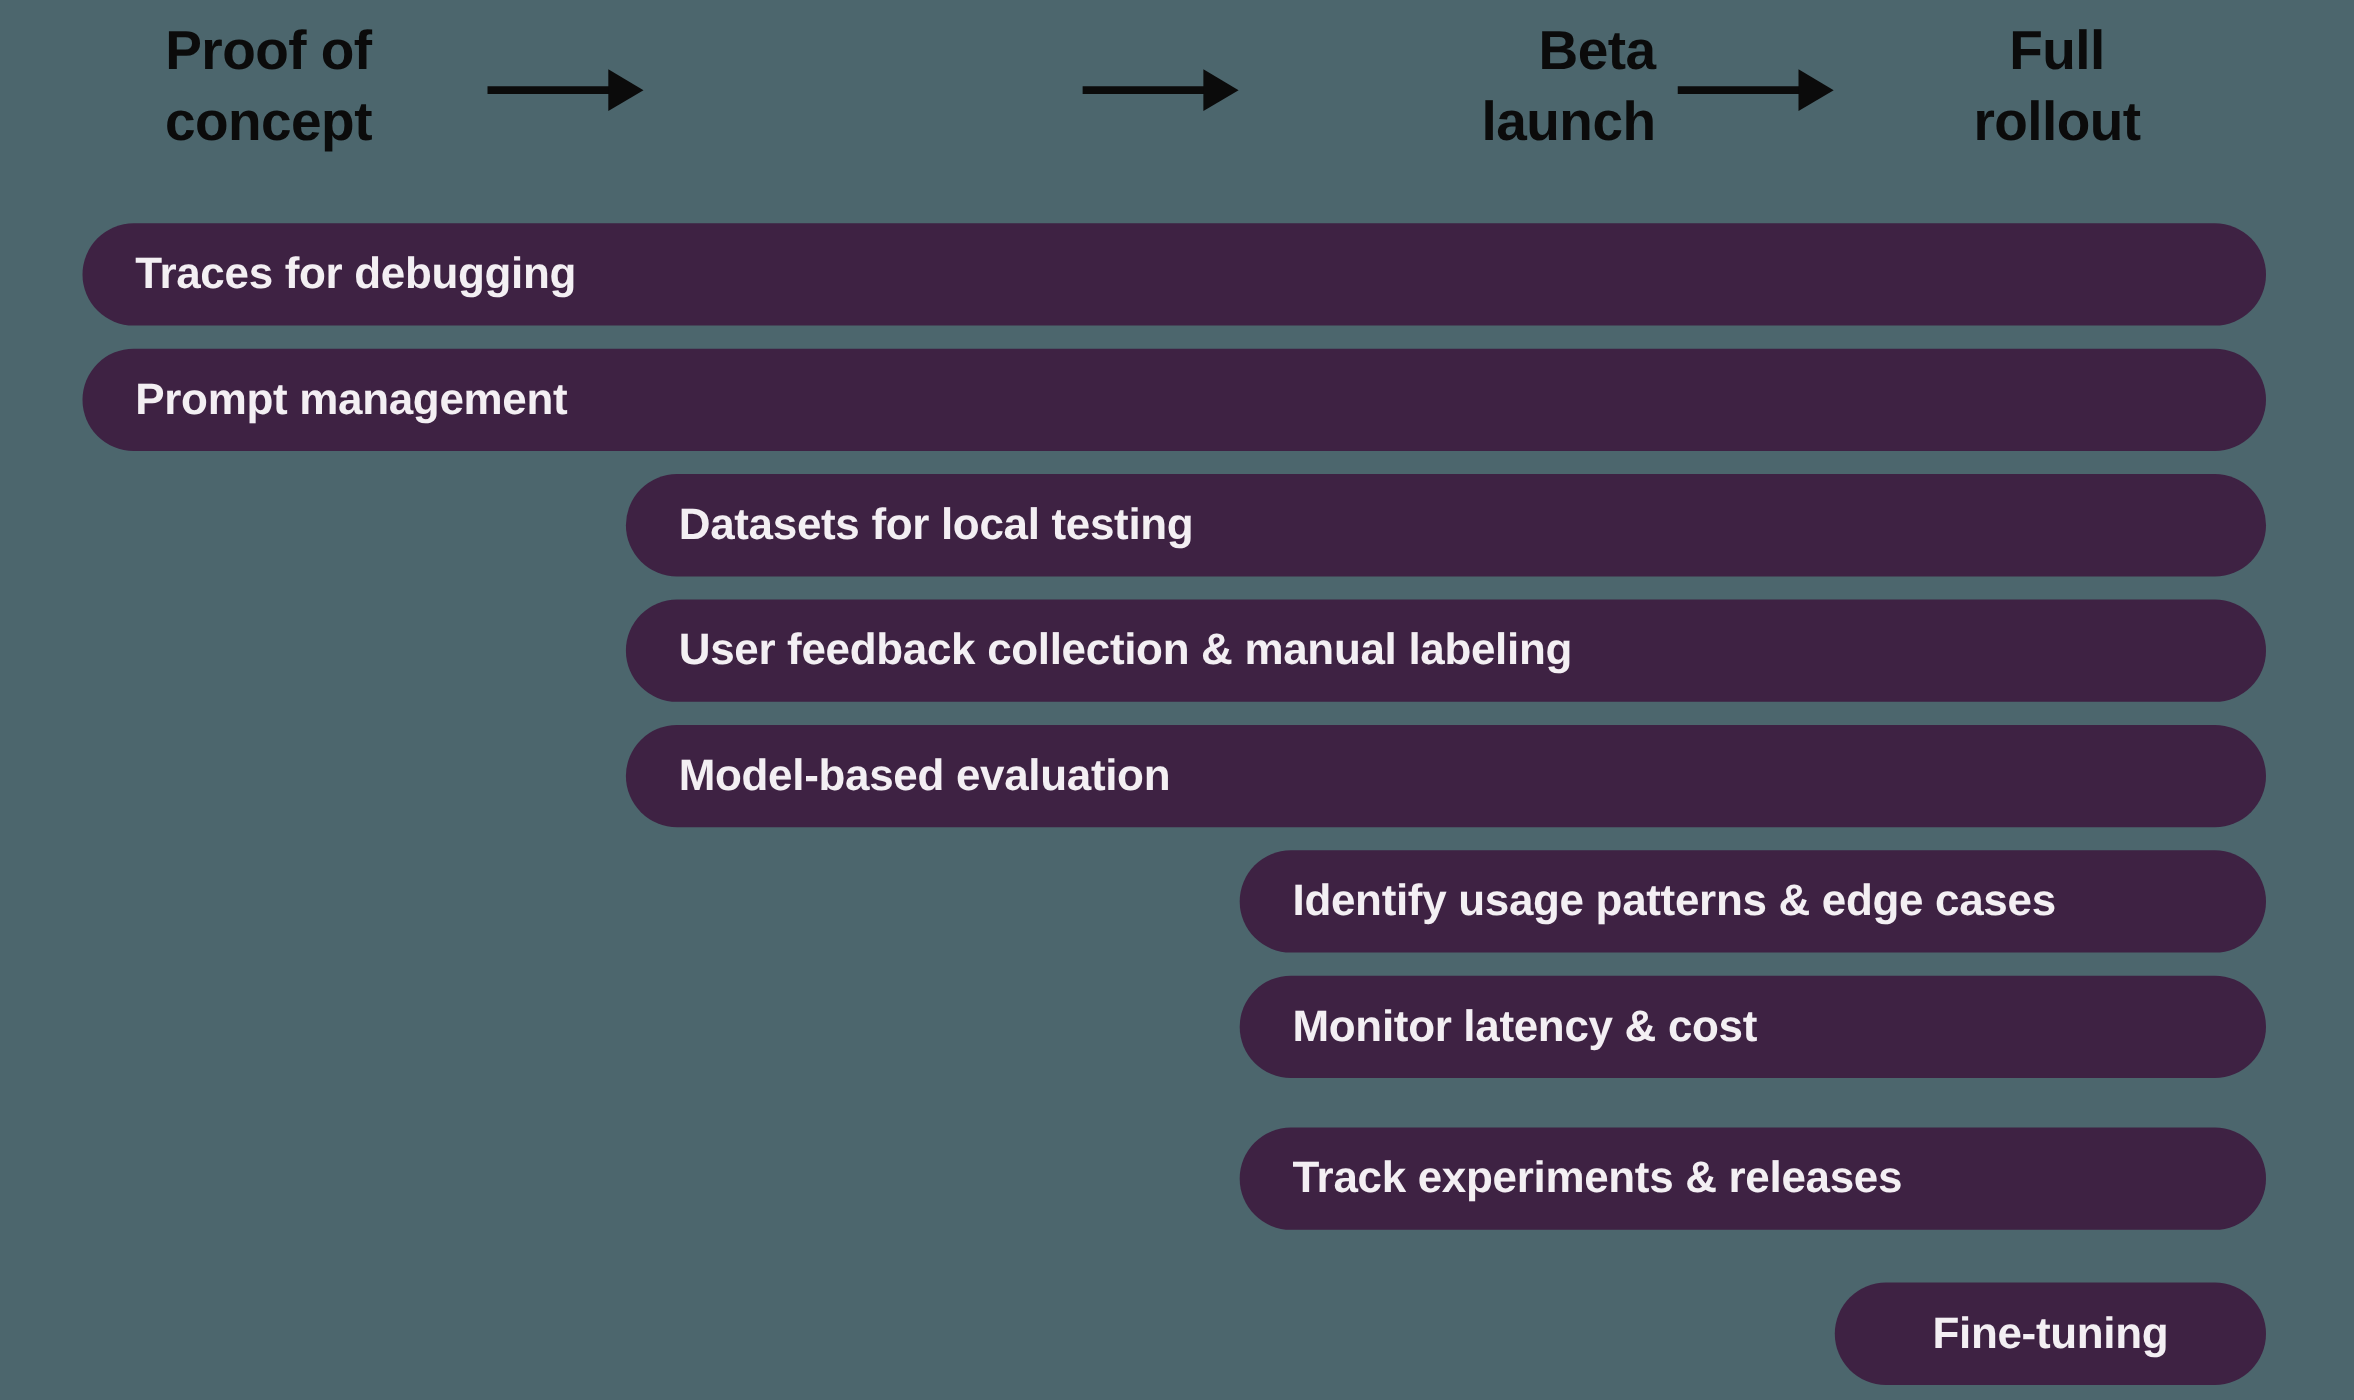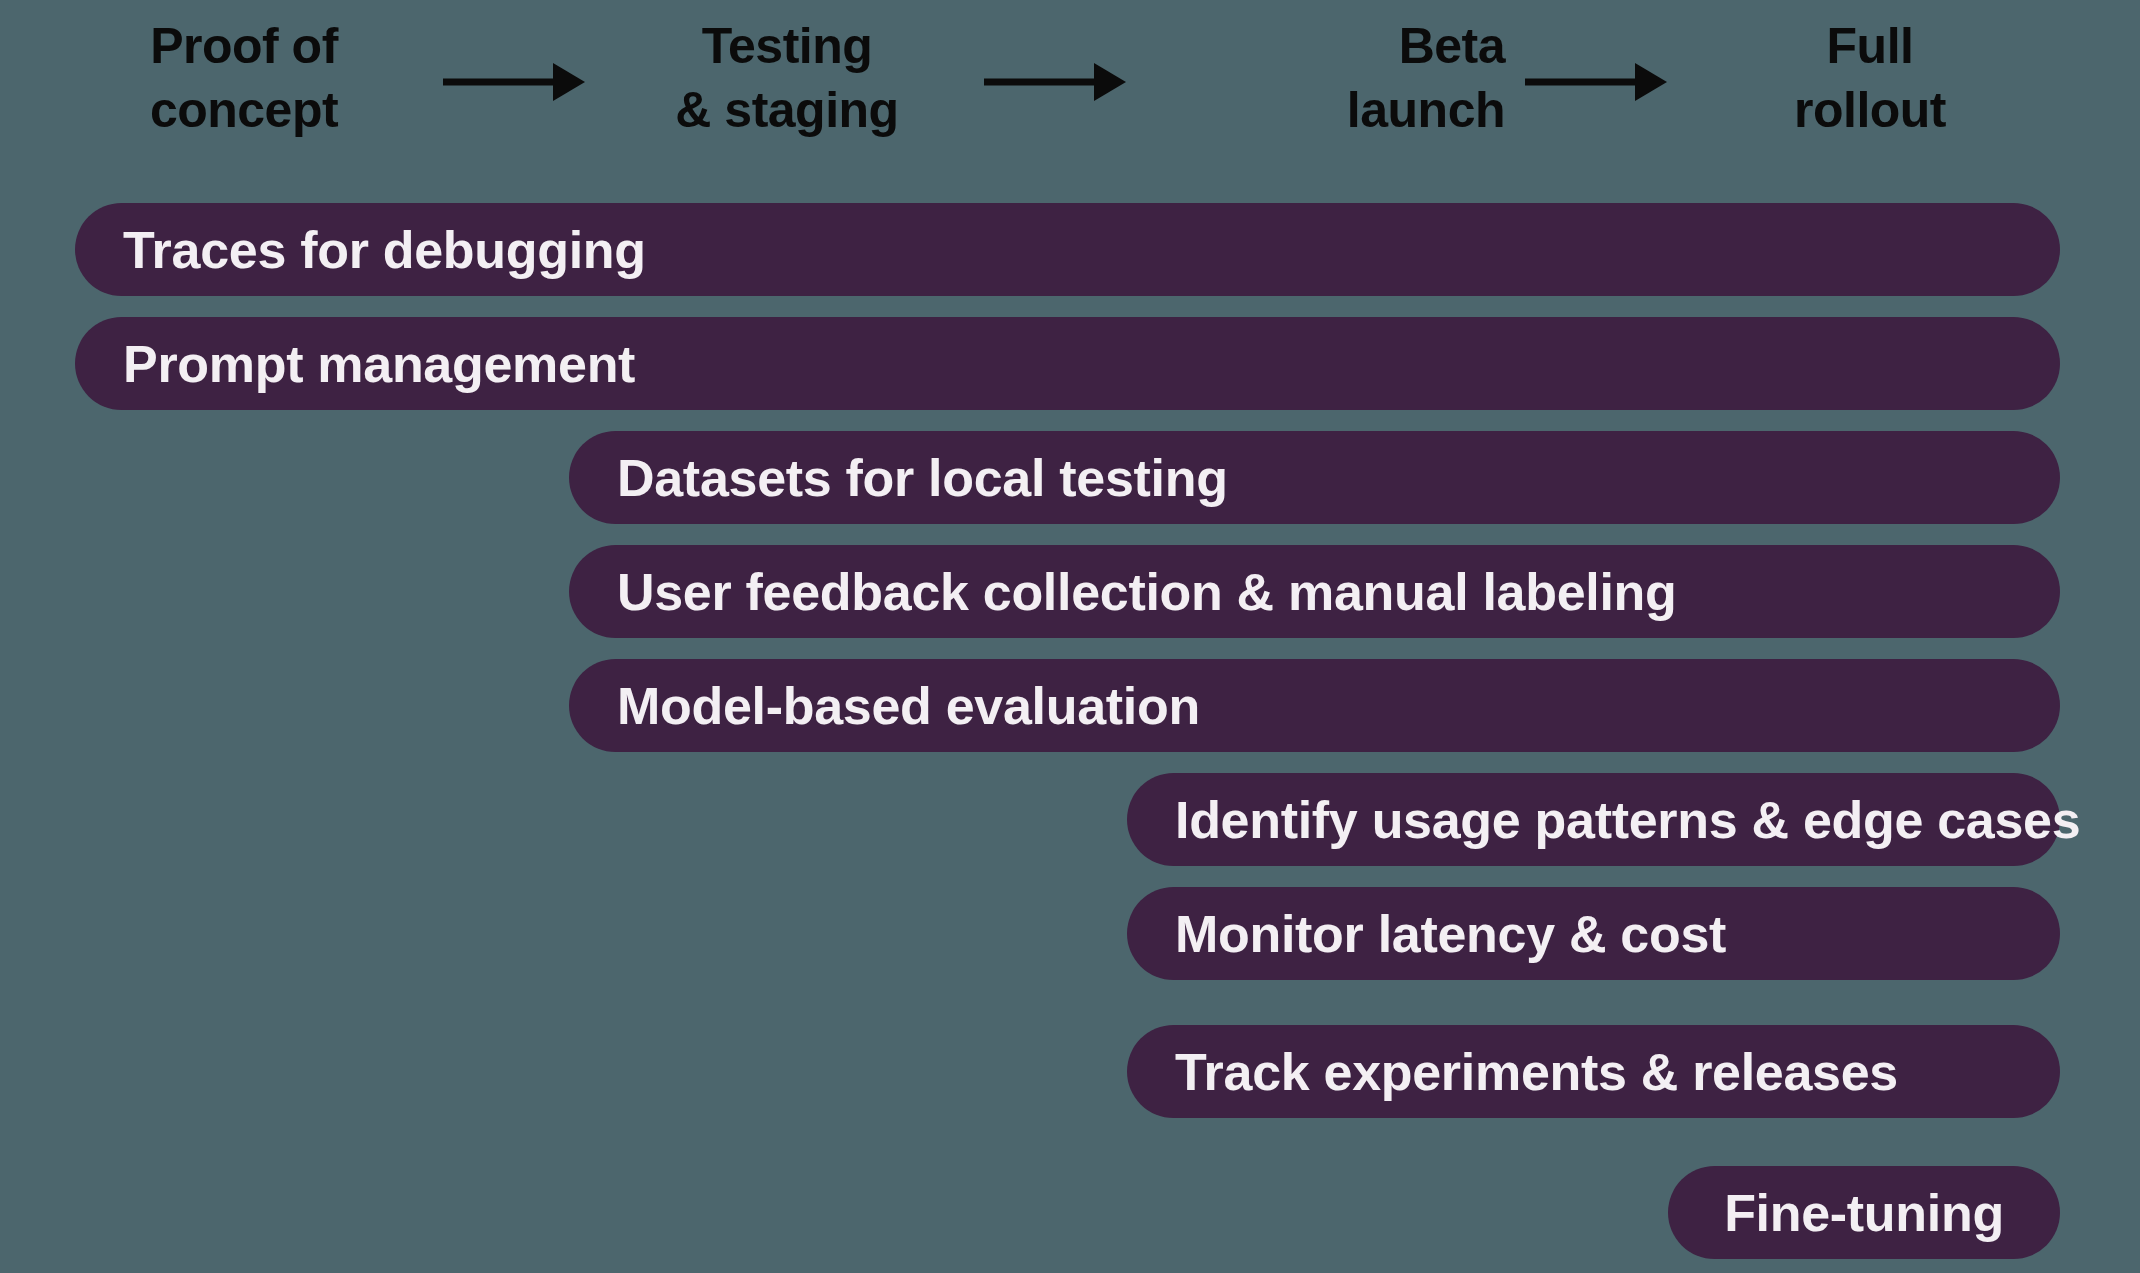--- a/index.html
+++ b/index.html
@@ -45,21 +45,21 @@
   .arrow-3{left:1525px;}
   .arrow line{stroke:var(--arrow);stroke-width:7px;}
   .arrow polygon{fill:var(--arrow);}
 
   .bar{
     position:absolute;
     height:93px;
     background:var(--bar);
     border-radius:47px;
     color:var(--bar-text);
-    font-size:52px;
+    font-size:40px;
     font-weight:700;
     letter-spacing:-0.3px;
     display:flex;
     align-items:center;
     padding-left:48px;
     box-sizing:border-box;
     white-space:nowrap;
   }
   .bar-1{top:203px;left:75px;width:1985px;}
   .bar-2{top:317px;left:75px;width:1985px;}
@@ -71,22 +71,20 @@
   .bar-8{top:1025px;left:1127px;width:933px;}
   .bar-9{top:1166px;left:1668px;width:392px;justify-content:center;padding-left:0;}
 </style>
 </head>
 <body>
 
 <div id="canvas">
 
   <div class="stage-label stage-1">Proof of
 concept</div>
-  <div class="stage-label stage-2">Testing
-&amp; staging</div>
   <div class="stage-label stage-3">Beta
 launch</div>
   <div class="stage-label stage-4">Full
 rollout</div>
 
   <svg class="arrow arrow-1" viewBox="0 0 144 42">
     <line x1="0" y1="21" x2="114" y2="21"></line>
     <polygon points="110,2 142,21 110,40"></polygon>
   </svg>
   <svg class="arrow arrow-2" viewBox="0 0 144 42">

